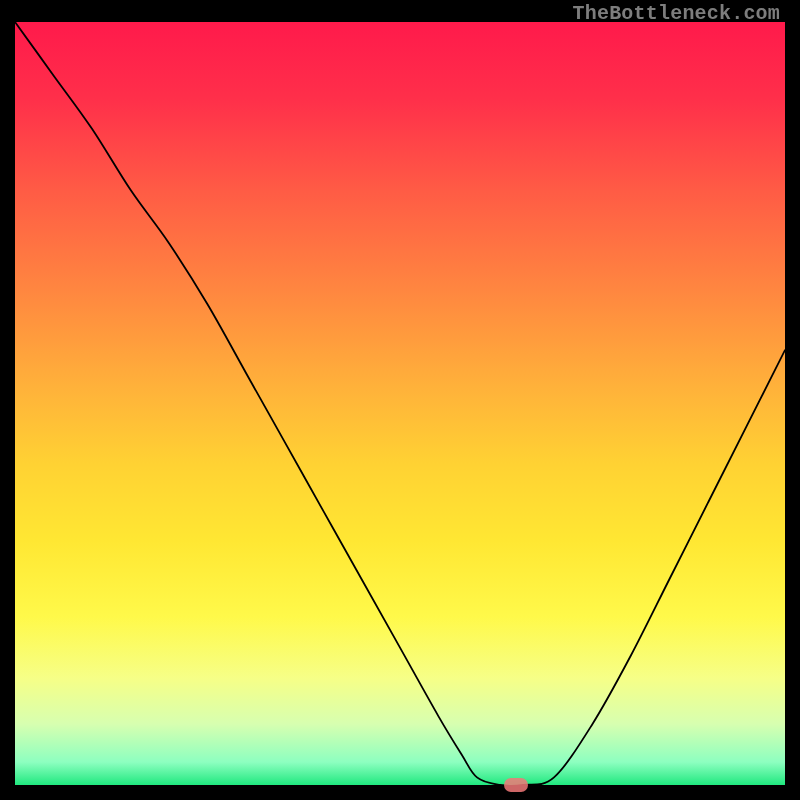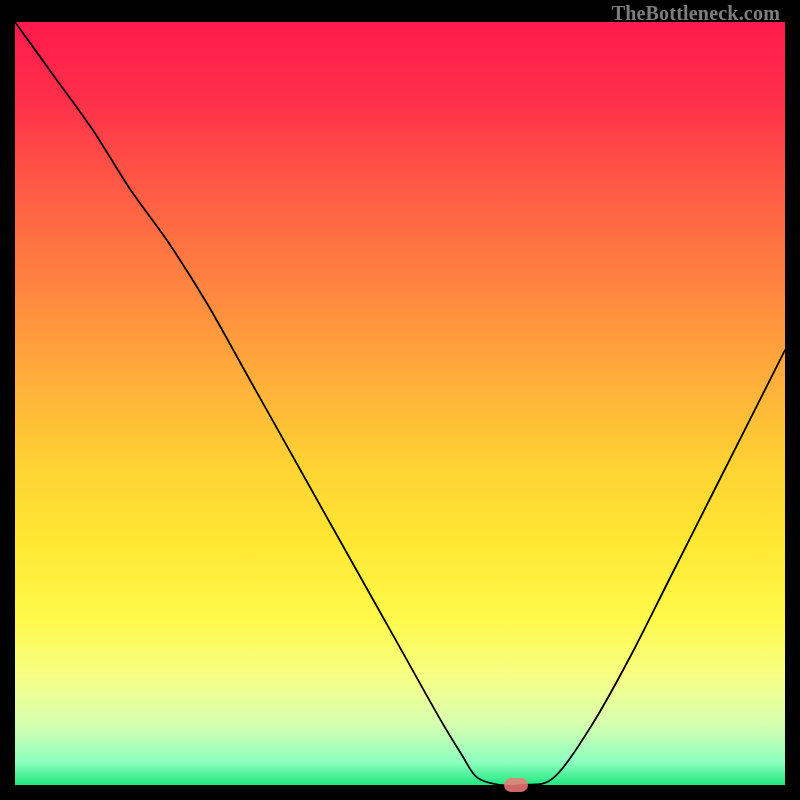--- a/index.html
+++ b/index.html
@@ -22,21 +22,21 @@
     position: absolute;
     left: 0;
     top: 0;
     width: 770px;
     height: 763px;
   }
   .watermark {
     position: absolute;
     right: 20px;
     top: 2px;
-    font-family: Liberation Serif, serif;
+    font-family: Liberation Mono, monospace;
     font-size: 20px;
     font-weight: 600;
     color: #7d7d7d;
     letter-spacing: 0.2px;
   }
   .curve {
     position: absolute;
     left: 0;
     top: 0;
     width: 770px;

